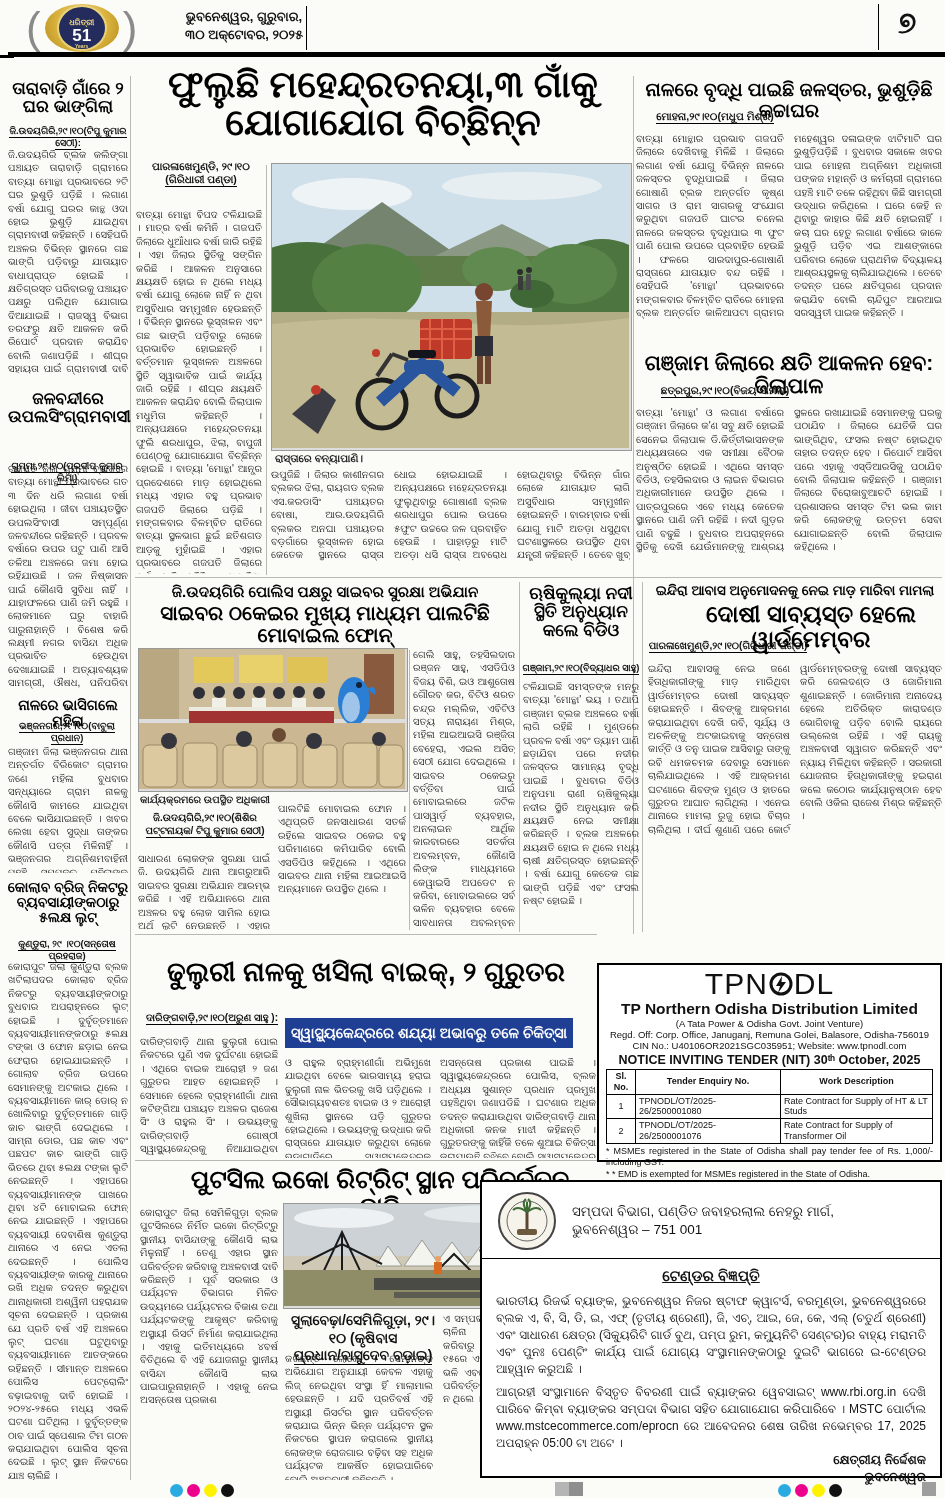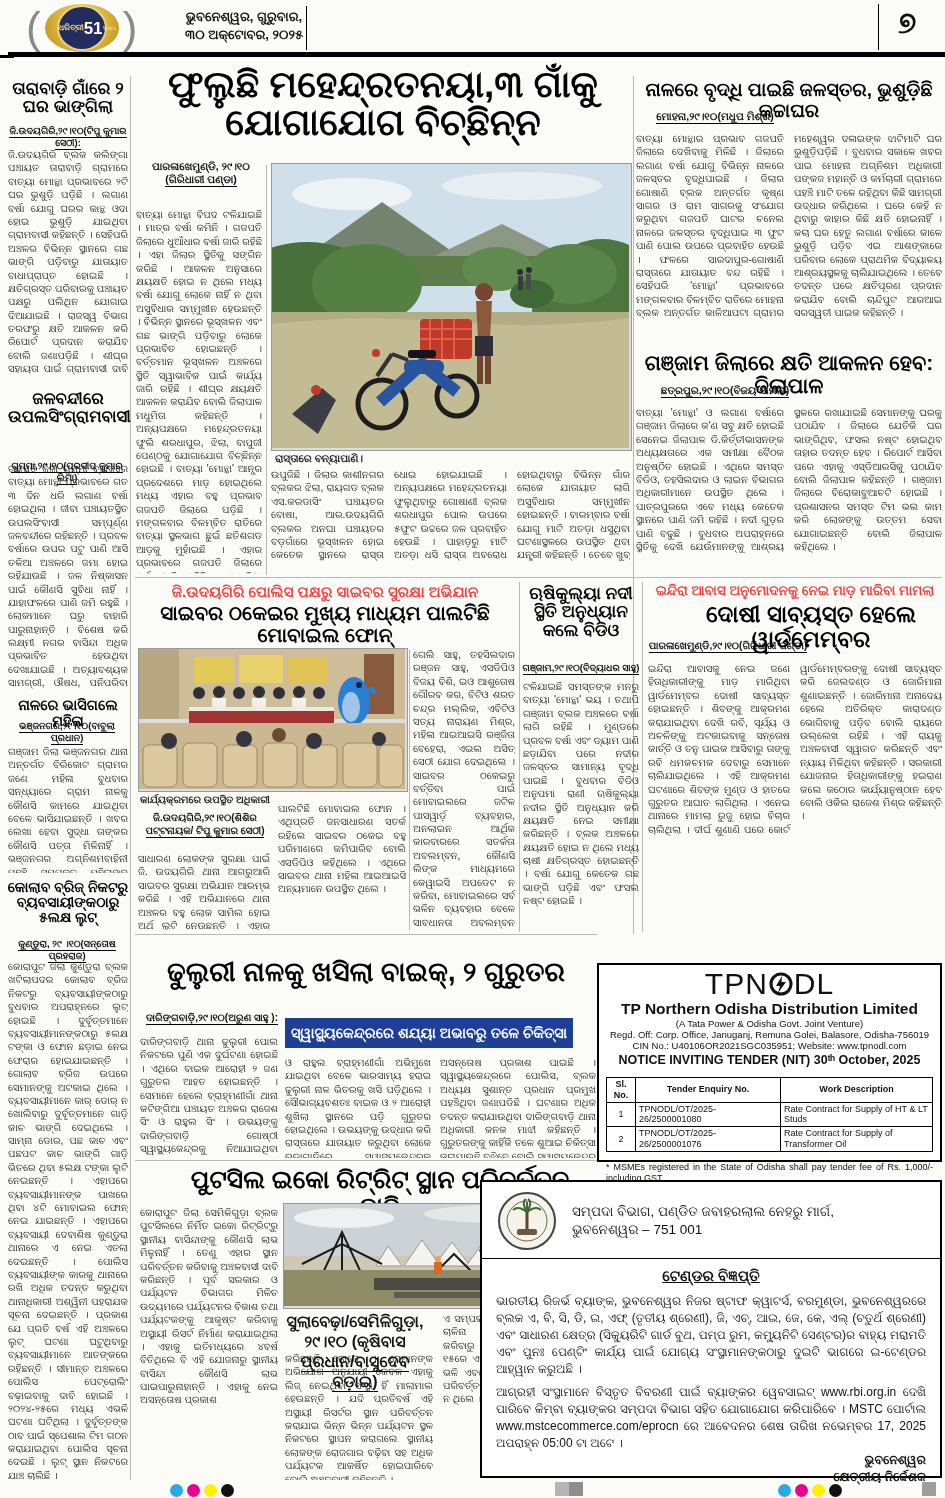--- a/index.html
+++ b/index.html
@@ -9,45 +9,45 @@
   .hl{font-weight:700;color:#000;text-align:center;line-height:1.08}
   .jtxt{font-size:10px;line-height:1.34;text-align:justify;color:#1c1c1c;overflow:hidden}
   .dl{font-weight:700;font-size:10.5px;text-align:center;line-height:1.25}
   .dl span{border-bottom:1px solid #000;padding-bottom:1px}
   .cap{font-weight:700;font-size:10.5px;color:#222}
   .vrule{position:absolute;width:1px;background:#b9b9b2}
   .hrule{position:absolute;height:1px;background:#b9b9b2}
   .blackbar{position:absolute;background:#000}
   .cols2{column-count:2;column-gap:10px}
   .cols3{column-count:3;column-gap:10px}
-  .kicker{font-weight:700;text-align:center;color:#ef4444}
+  .kicker{font-weight:700;text-align:center;color:#000000}
   .bluebox{background:#1e3f94;color:#fff;font-weight:700;display:flex;align-items:center;justify-content:center;text-align:center}
   .photo{border:1px solid #999;background:#ddd}
   
   .brandwrap{display:flex;align-items:center;gap:4px}
   .paren{font-size:44px;color:#8a8a8a;font-weight:400;line-height:1}
   .medal{width:74px;height:48px;border-radius:50%;background:radial-gradient(circle at 50% 40%,#f7e8b0 0%,#d9b23c 55%,#b68a1e 100%);
          display:flex;align-items:center;justify-content:center}
-  .medal-inner{width:46px;height:42px;border-radius:50%;background:#232c5c;color:#fff;display:flex;flex-direction:row;
-         align-items:center;justify-content:space-between;line-height:1;border:2px solid #e9d27a}
+  .medal-inner{width:46px;height:42px;border-radius:50%;background:#232c5c;color:#fff;display:flex;flex-direction:column;
+         align-items:center;justify-content:flex-end;line-height:1;border:2px solid #e9d27a}
   .medal-inner .t1{font-size:8px;color:#f3d97e;font-weight:700}
   .medal-inner .t2{font-size:17px;font-weight:800}
   .medal-inner .t3{font-size:5px;color:#f3d97e;font-weight:700}
   .datebox{font-weight:700;font-size:13px;line-height:1.35;text-align:center}
   .pageno{font-size:30px;font-weight:800}
   
   .adbox{border:2px solid #000;background:#fff}
   .tp-logo{display:flex;align-items:center;justify-content:center;font-weight:400;font-size:30px;letter-spacing:1px;line-height:1}
   .tp-name{font-weight:800;font-size:15.5px;text-align:center;margin-top:1px}
   .tp-sub{font-size:9.5px;text-align:center}
   .tp-line{font-size:9.5px;text-align:center}
   .tp-nit{font-weight:800;font-size:12.5px;text-align:center;margin:2px 0 1px}
   .tp-invite{font-size:9.5px;text-align:justify}
   .tp-invite b{font-weight:800}
-  table.tend{border-collapse:collapse;width:100%;margin:10px 0}
+  table.tend{border-collapse:collapse;width:100%;margin:2px 0}
   table.tend th,table.tend td{border:1px solid #000;font-size:9px;padding:1px 3px;text-align:left;line-height:1.2}
   table.tend th{font-weight:800;text-align:center}
   .tp-note{font-size:9px;line-height:1.3;text-align:justify}
   .tp-sign{font-size:10px;font-weight:800;text-align:right;margin-top:1px}
   .rbi-head{font-weight:800;font-size:21px;line-height:1.2}
   .rbi-sub{font-size:13.5px;line-height:1.35}
   .rbi-title{font-weight:800;font-size:15px;text-align:center;text-decoration:underline}
   .rbi-body{font-size:12px;line-height:1.42;text-align:justify}
   .rbi-sign{font-size:12.5px;font-weight:800;text-align:right;line-height:1.3}
   
@@ -265,21 +265,21 @@
         <path d="M262 90 L288 38 L308 90"></path>
         <path d="M150 70 L170 50 L190 70"></path>
       </g>
       <rect y="66" width="312" height="36" fill="#8e8d68"></rect>
       <rect x="90" y="74" width="222" height="12" fill="#4b4b45"></rect>
       <rect x="110" y="88" width="180" height="6" fill="#5c5c52"></rect>
       <rect x="150" y="58" width="8" height="12" fill="#d96b20"></rect>
       <circle cx="154" cy="55" r="3" fill="#e8a066"></circle>
     </svg>
   </div>
-  <div class="abs dl" style="left:280px;top:1312px;width:150px;font-size:16px">
+  <div class="abs dl" style="left:288px;top:1312px;width:150px;font-size:14px">
     <div>ସୁଲାବେଢ଼ା/ସେମିଳିଗୁଡ଼ା, ୨୯।୧୦ (କୃଷିବାସ</div>
     <div><span>ପ୍ରଧାନ/ବାସୁଦେବ ବଡ଼ାଇ)</span></div>
   </div>
   <div class="abs jtxt" style="left:140px;top:1206px;width:138px;height:274px">କୋରାପୁଟ ଜିଲା ସେମିଳିଗୁଡ଼ା ବ୍ଲକ ପୁଟସିଲରେ ନିର୍ମିତ ଇକୋ ରିଟ୍ରିଟ୍‌ରୁ ସ୍ଥାନୀୟ ବାସିନ୍ଦାଙ୍କୁ କୌଣସି ଲାଭ ମିଳୁନାହିଁ । ତେଣୁ ଏହାର ସ୍ଥାନ ପରିବର୍ତ୍ତନ କରିବାକୁ ଅଞ୍ଚଳବାସୀ ଦାବି କରିଛନ୍ତି । ପୂର୍ବ ସରକାର ଓ ପର୍ଯ୍ୟଟନ ବିଭାଗର ମିଳିତ ଉଦ୍ୟମରେ ପର୍ଯ୍ୟଟନର ବିକାଶ ତଥା ପର୍ଯ୍ୟଟକଙ୍କୁ ଆକୃଷ୍ଟ କରିବାକୁ ଅସ୍ଥାୟୀ ରିସର୍ଟ ନିର୍ମାଣ କରାଯାଇଥିଲା । ଏହାକୁ ଇତିମଧ୍ୟରେ ୪ବର୍ଷ ବିତିଥିଲେ ବି ଏହି ଯୋଜନାରୁ ସ୍ଥାନୀୟ ବାସିନ୍ଦା କୌଣସି ଲାଭ ପାଇପାରୁନାହାନ୍ତି । ଏହାକୁ ନେଇ ଅସନ୍ତୋଷ ପ୍ରକାଶ</div>
   <div class="abs jtxt" style="left:285px;top:1352px;width:148px;height:128px">କରିଛନ୍ତି ଲୋକେ । ସେମାନଙ୍କ ଅଭିଯୋଗ ଅନୁଯାୟୀ କେବଳ ଏହାକୁ ଲିଜ୍ ନେଇଥିବା ସଂସ୍ଥା ହିଁ ମାଲାମାଲ ହେଉଛନ୍ତି । ଯଦି ପ୍ରତିବର୍ଷ ଏହି ଅସ୍ଥାୟୀ ରିସର୍ଟର ସ୍ଥାନ ପରିବର୍ତ୍ତନ କରାଯାଇ ଭିନ୍ନ ଭିନ୍ନ ପର୍ଯ୍ୟଟନ ସ୍ଥଳ ନିକଟରେ ସ୍ଥାପନ କରାଗଲେ ସ୍ଥାନୀୟ ଲୋକଙ୍କ ରୋଜଗାର ବଢ଼ିବା ସହ ଅଧିକ ପର୍ଯ୍ୟଟକ ଆକର୍ଷିତ ହୋଇପାରିବେ ବୋଲି ଅଞ୍ଚଳବାସୀ କହିଛନ୍ତି ।</div>
   <div class="abs jtxt" style="left:443px;top:1312px;width:153px;height:168px">ଏ ସମ୍ପର୍କରେ ଜିଲା ପର୍ଯ୍ୟଟନ ଅଧିକାରୀ ଚାଳିନା ପ୍ରଧାନୀଙ୍କୁ ଯୋଗାଯୋଗ କରିବାରୁ ସେ କହିଛନ୍ତି, ନଭେମ୍ବର ୧୫ରେ ଏହା ଆରମ୍ଭ ହେବ । ପୂର୍ବ ବର୍ଷ ଭଳି ଏବର୍ଷ ମଧ୍ୟ ଠିକ୍ ଚାଲିଛି । ସ୍ଥାନ ପରିବର୍ତ୍ତନ ବିଷୟରେ ସେ କିଛି ମତ ଦେଇ ନ ଥିଲେ ।</div>
 
   <div class="abs adbox" style="left:597px;top:963px;width:345px;height:199px;padding:4px 7px;box-sizing:border-box">
     <div class="tp-logo">
       <span>TPN</span>
@@ -332,22 +332,22 @@
       <div>
         <div class="rbi-sub">ସମ୍ପଦା ବିଭାଗ, ପଣ୍ଡିତ ଜବାହରଲାଲ ନେହରୁ ମାର୍ଗ,</div>
         <div class="rbi-sub">ଭୁବନେଶ୍ୱର – 751 001</div>
       </div>
     </div>
     <div style="padding:8px 14px 0">
       <div class="rbi-title">ଟେଣ୍ଡର ବିଜ୍ଞପ୍ତି</div>
       <div class="rbi-body" style="margin-top:8px">ଭାରତୀୟ ରିଜର୍ଭ ବ୍ୟାଙ୍କ, ଭୁବନେଶ୍ୱର ନିଜର ଷ୍ଟାଫ କ୍ୱାଟର୍ସ, ବରମୁଣ୍ଡା, ଭୁବନେଶ୍ୱରରେ ବ୍ଲକ ଏ, ବି, ସି, ଡି, ଇ, ଏଫ୍ (ତୃତୀୟ ଶ୍ରେଣୀ), ଜି, ଏଚ୍, ଆଇ, ଜେ, କେ, ଏଲ୍ (ଚତୁର୍ଥ ଶ୍ରେଣୀ) ଏବଂ ସାଧାରଣ କ୍ଷେତ୍ର (ସିକ୍ୟୁରିଟି ଗାର୍ଡ ବୁଥ, ପମ୍ପ ରୁମ, କମ୍ୟୁନିଟି ସେଣ୍ଟର)ର ବାହ୍ୟ ମରାମତି ଏବଂ ପୁନଃ ପେଣ୍ଟିଂ କାର୍ଯ୍ୟ ପାଇଁ ଯୋଗ୍ୟ ସଂସ୍ଥାମାନଙ୍କଠାରୁ ଦୁଇଟି ଭାଗରେ ଇ-ଟେଣ୍ଡର ଆହ୍ୱାନ କରୁଅଛି ।</div>
       <div class="rbi-body" style="margin-top:6px">ଆଗ୍ରହୀ ସଂସ୍ଥାମାନେ ବିସ୍ତୃତ ବିବରଣୀ ପାଇଁ ବ୍ୟାଙ୍କର ୱେବସାଇଟ୍ www.rbi.org.in ଦେଖି ପାରିବେ କିମ୍ବା ବ୍ୟାଙ୍କର ସମ୍ପଦା ବିଭାଗ ସହିତ ଯୋଗାଯୋଗ କରିପାରିବେ । MSTC ପୋର୍ଟାଲ www.mstcecommerce.com/eprocn ରେ ଆବେଦନର ଶେଷ ତାରିଖ ନଭେମ୍ବର 17, 2025 ଅପରାହ୍ନ 05:00 ଟା ଅଟେ ।</div>
       <div class="rbi-sign">
+        <div>କ୍ଷେତ୍ରୀୟ ନିର୍ଦ୍ଦେଶକ</div>
         <div>ଭୁବନେଶ୍ୱର</div>
-        <div>କ୍ଷେତ୍ରୀୟ ନିର୍ଦ୍ଦେଶକ</div>
       </div>
     </div>
   </div>
 
   <div class="abs" style="left:170px;top:1483px">
     <span class="regdot" style="background:#29abe2"></span><span class="regdot" style="background:#ec008c"></span><span class="regdot" style="background:#fff200"></span><span class="regdot" style="background:#111"></span>
   </div>
   <div class="abs" style="left:555px;top:1482px">
     <span class="regsq" style="background:#b5b5b5"></span><span class="regsq" style="background:#8e8e8e"></span>
   </div>

